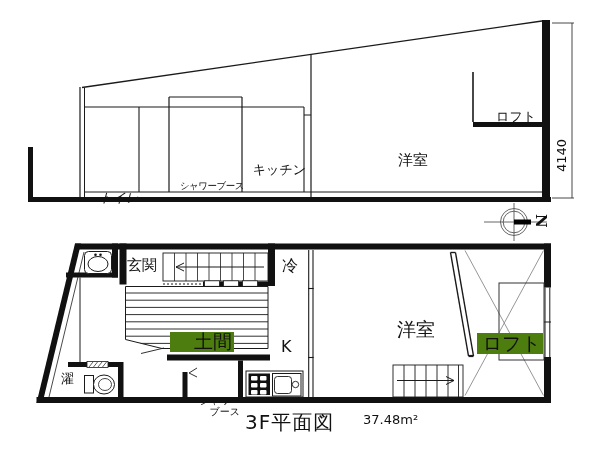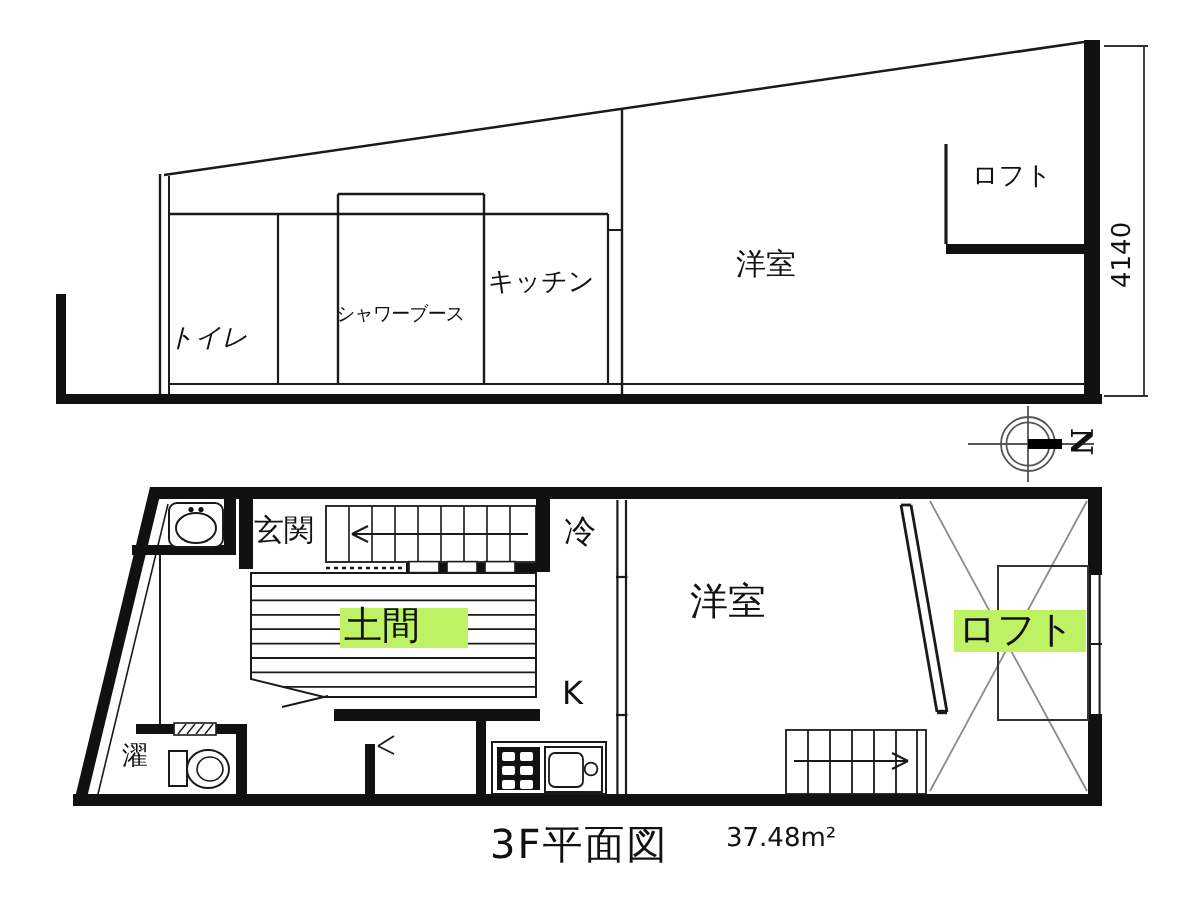--- a/index.html
+++ b/index.html
@@ -2,24 +2,24 @@
 <html><head>
 <meta charset="utf-8">
 <style>
   html,body{margin:0;padding:0;background:#fff;}
   .canvas{
     position:relative;width:600px;height:455px;background:#fff;overflow:hidden;
     font-family:"DejaVu Sans","Liberation Sans",sans-serif;color:#111;
   }
   .canvas svg{position:absolute;left:0;top:0;}
   .lbl{position:absolute;white-space:nowrap;color:#111;line-height:1.05;}
-  .ctr{text-align:left;}
+  .ctr{text-align:right;margin-top:28px;}
   .rot-ccw{transform:rotate(-90deg);}
   .rot-cw{transform:rotate(90deg);}
-  .bgw{background:#bef264;padding:0 2px;}
+  .bgw{background:#4d7c0f;padding:0 2px;}
   .serif{font-family:"DejaVu Serif","Liberation Serif",serif;font-weight:bold;}
 </style>
 </head>
 <body>
 
 <div class="canvas">
 
 <svg width="600" height="455" viewBox="0 0 600 455">
   <defs>
     <clipPath id="domaClip">
@@ -221,20 +221,24 @@
 <div class="lbl ctr rot-ccw" style="left:546px;top:112px;width:32px;height:32px;font-size:13px;line-height:32px;">4140</div>
 
 <div class="lbl rot-cw serif" style="left:533px;top:213px;font-size:15px;">N</div>
 
 <div class="lbl" style="left:127px;top:258px;font-size:15px;">玄関</div>
 <div class="lbl" style="left:282px;top:258px;font-size:16px;">冷</div>
 <div class="lbl ctr bgw" style="left:170px;top:304px;width:60px;font-size:19px;">土間</div>
 <div class="lbl" style="left:281px;top:339px;font-size:16px;">K</div>
 <div class="lbl" style="left:61px;top:372px;font-size:13px;">濯</div>
 
+<div class="lbl ctr" style="left:186px;top:368px;width:54px;font-size:10px;">
+  <div>シャワー</div>
+  <div>ブース</div>
+</div>
 
 <div class="lbl ctr" style="left:345px;top:291px;width:90px;font-size:19px;line-height:1.15;">
   <div>洋室</div>
 </div>
 
 <div class="lbl ctr bgw" style="left:477px;top:305px;width:62px;font-size:19px;line-height:1.1;">
   <div>ロフト</div>
 </div>
 
 <div class="lbl" style="left:245px;top:412px;font-size:20px;letter-spacing:1px;">3F平面図</div>

